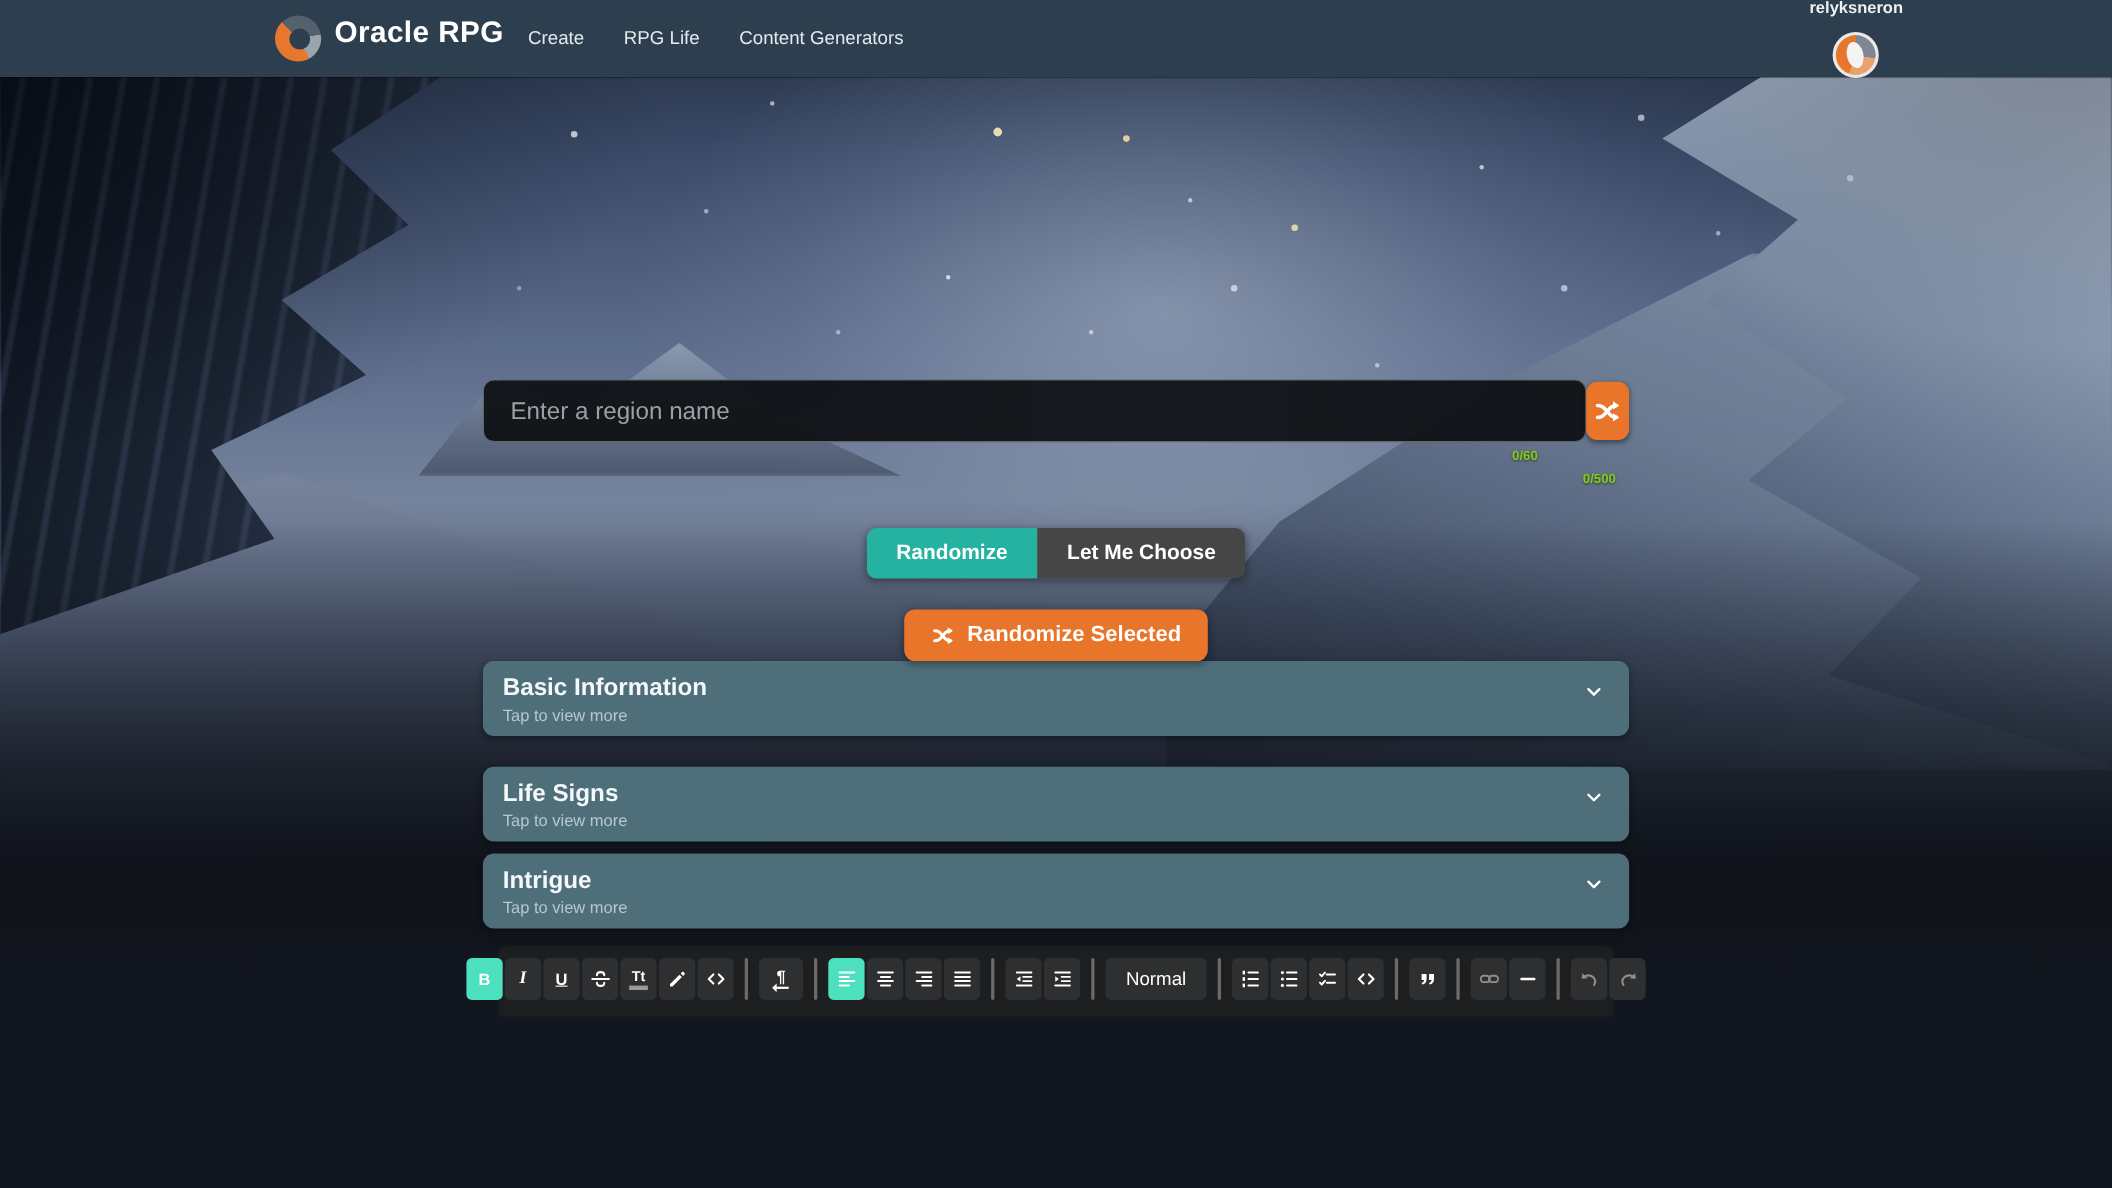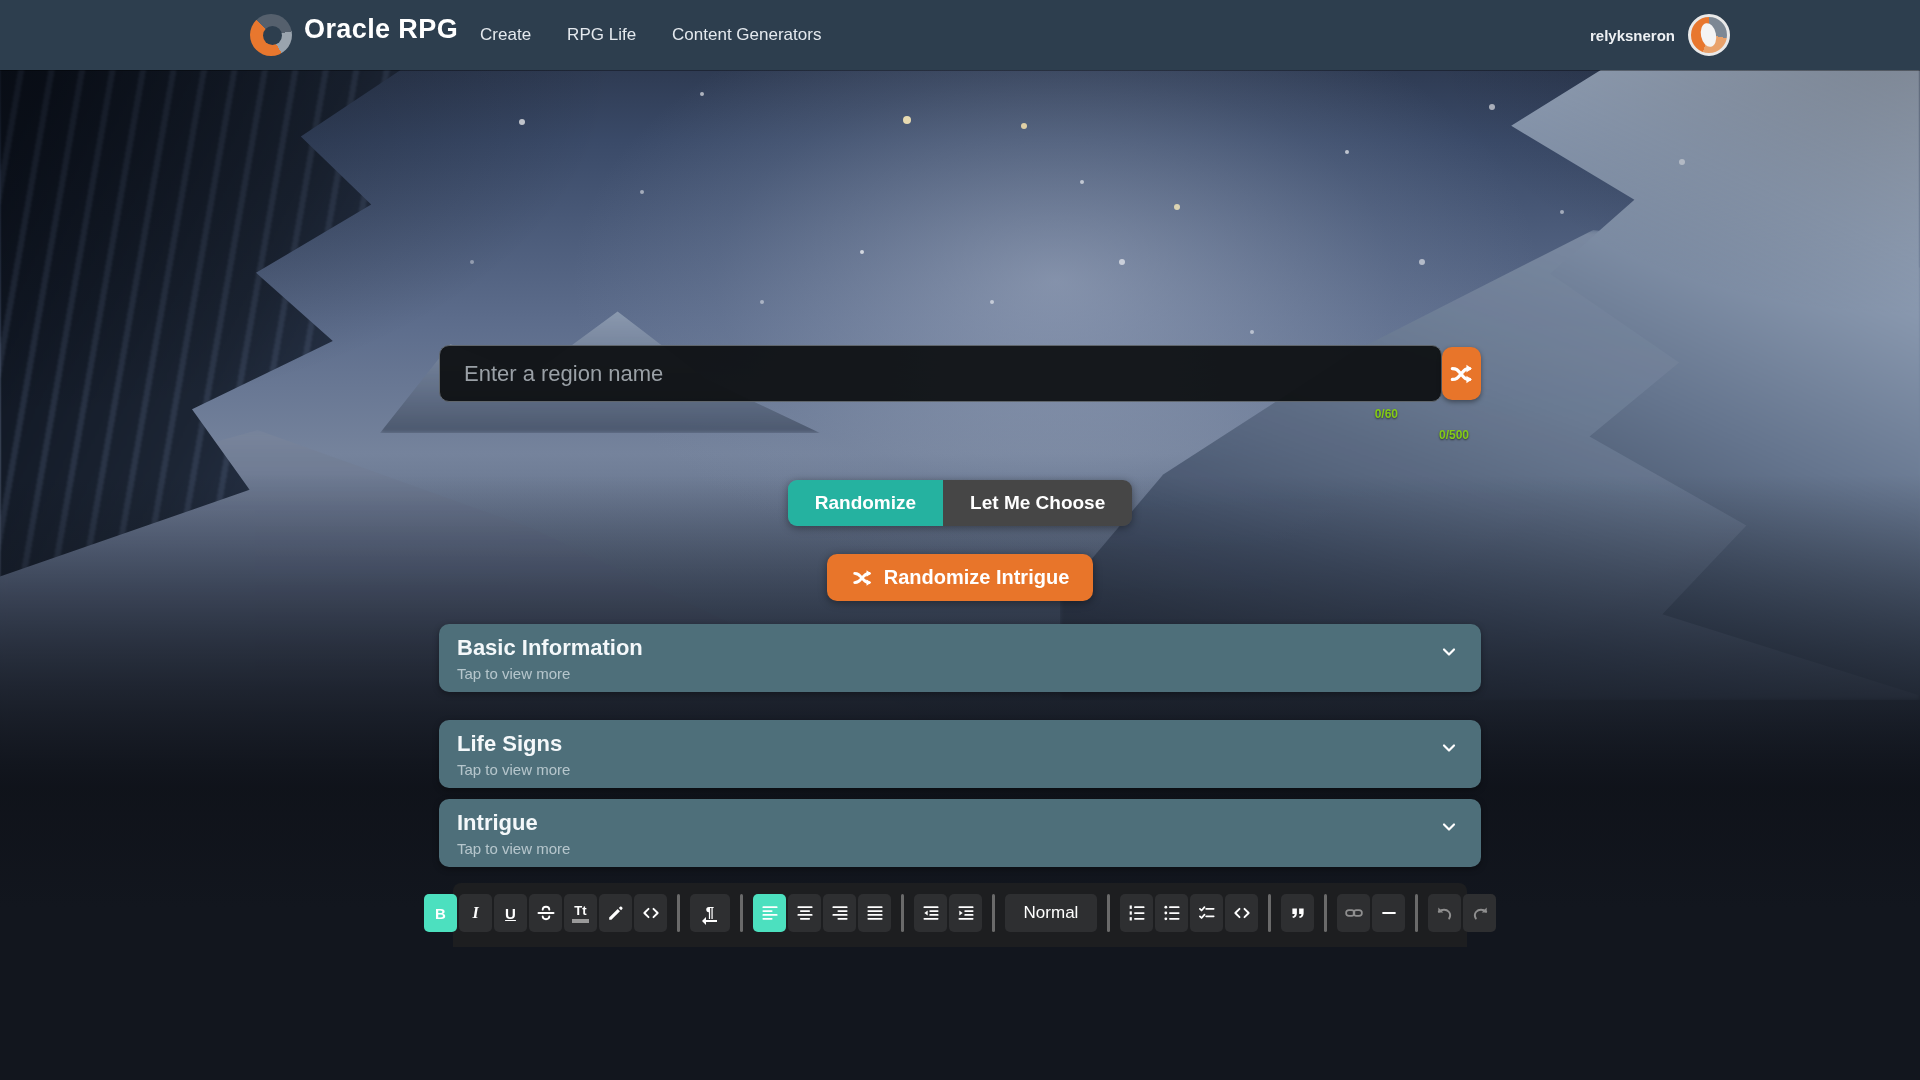--- a/index.html
+++ b/index.html
@@ -87,21 +87,21 @@
     background:conic-gradient(from 150deg, #e8772e 0 165deg, #55606d 165deg 290deg, #9aa4ae 290deg 360deg);
     position:relative;
   }
   .logo-ring:after {
     content:""; position:absolute; width:19px; height:19px; border-radius:50%;
     background:#2d3e4e; left:13px; top:12px;
   }
   .brand-name { font-size:27px; font-weight:800; letter-spacing:.4px; color:#fff; }
   .nav-links { display:flex; align-items:center; gap:36px; margin-left:22px; }
   .nav-link { font-size:17px; font-weight:500; color:#e4e9ee; cursor:pointer; }
-  .nav-right { margin-left:auto; display:flex; align-items:center; gap:13px; }
+  .nav-right { margin-left:auto; display:flex; align-items:center; gap:13px;flex-direction:column; }
   .nav-user { font-size:15px; font-weight:700; color:#eef1f4; }
   .avatar {
     width:42px; height:42px; border-radius:50%;
     border:3px solid #e9e9e9;
     background:conic-gradient(from 200deg, #e8772e 0 160deg, #7d8894 160deg 260deg, #e9a26b 260deg 360deg);
     position:relative;
   }
   .avatar:after {
     content:""; position:absolute; width:15px; height:24px; border-radius:50%;
     background:#f4f4f4; left:10px; top:6px; transform:rotate(-12deg);
@@ -151,21 +151,21 @@
     display:flex; align-items:center; gap:11px; font-family:"Liberation Sans",sans-serif;
     box-shadow:0 2px 8px rgba(0,0,0,.4);
   }
 
   
   .acc-card {
     background:#4e6f7a; border-radius:10px; padding:10px 22px 12px 18px;
     display:flex; justify-content:space-between; cursor:pointer;
     box-shadow:0 2px 6px rgba(0,0,0,.35); height:68px;
   }
-  .acc-1 { margin-top:23px; } .acc-2 { margin-top:28px; } .acc-3 { margin-top:11px; }
+  .acc-1 { } .acc-2 { margin-top:28px; } .acc-3 { margin-top:11px; }
   .acc-title { font-size:22px; font-weight:700; color:#f4f8fa; line-height:28px; }
   .acc-sub { font-size:15px; color:rgba(222,232,236,.72); margin-top:3px; }
   .acc-chevron { margin-top:8px; flex:none; }
 
   
   .toolbar-panel {
     margin:16px auto 0; width:1014px; height:64px; background:#1d1e20;
     border-radius:8px 8px 0 0; display:flex; align-items:flex-start;
     justify-content:center; padding-top:11px;
   }
@@ -246,21 +246,21 @@
   <div class="randsel-row">
     <button class="randsel-btn">
       <svg class="ico" width="22" height="22" viewBox="0 0 24 24">
         <g stroke="#fff" stroke-width="3" stroke-linecap="round" fill="none">
           <path d="M4 7c4 0 5 1.5 8 5s4 5 8 5"></path>
           <path d="M4 17c4 0 5-1.5 8-5s4-5 8-5"></path>
         </g>
         <path d="M17 3.5l5 3.5-5 3.5z" fill="#fff"></path>
         <path d="M17 13.5l5 3.5-5 3.5z" fill="#fff"></path>
       </svg>
-      <span>Randomize Intrigue</span>
+      <span>Randomize Selected</span>
     </button>
   </div>
 
   <div class="acc-card acc-1">
     <div>
       <div class="acc-title">Basic Information</div>
       <div class="acc-sub">Tap to view more</div>
     </div>
     <svg class="acc-chevron ico" width="20" height="20" viewBox="0 0 24 24">
       <path d="M6 9l6 6 6-6" fill="none" stroke="#fff" stroke-width="2.6" stroke-linecap="round" stroke-linejoin="round"></path>

